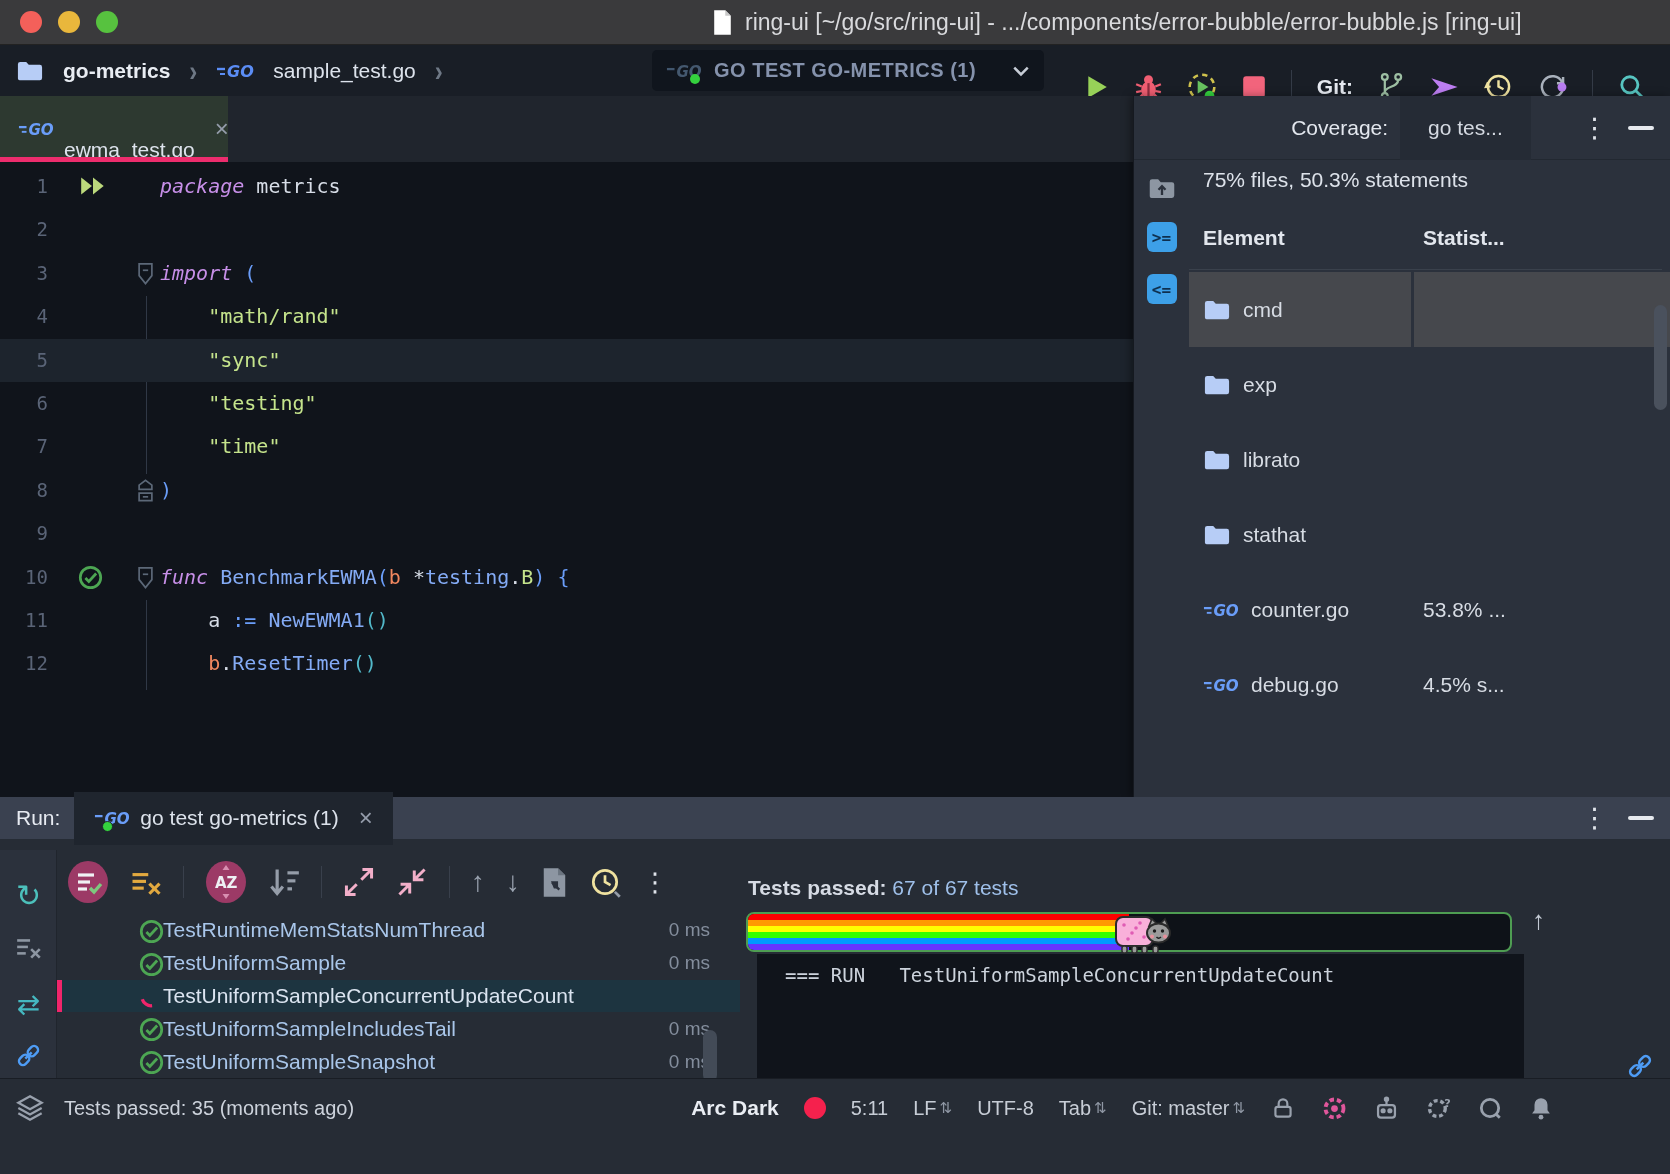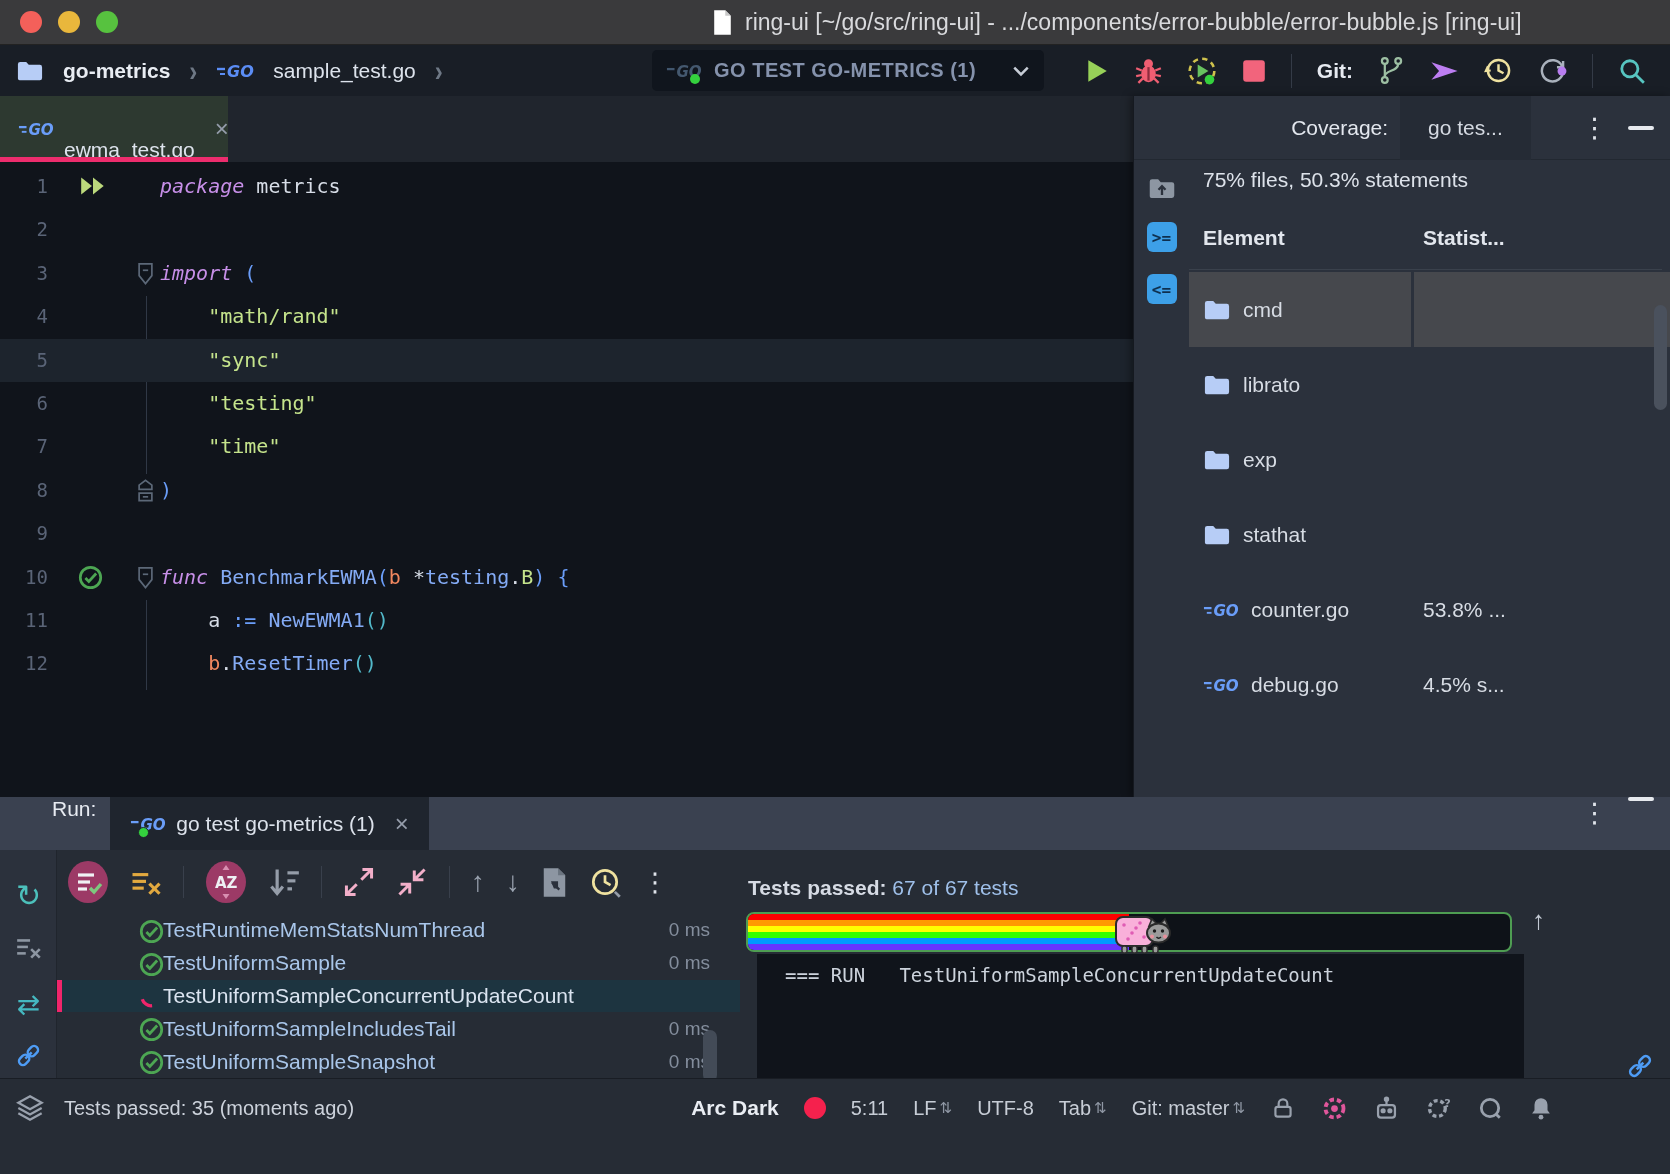--- a/index.html
+++ b/index.html
@@ -16,21 +16,21 @@
   .title-text { font-size:23px; color:#d9dadd; font-weight:500; white-space:nowrap; }
 
   
   .navbar { position:absolute; top:45px; left:0; right:0; height:51px; background:#191e26; display:flex; align-items:center; }
   .crumbs { display:flex; align-items:center; gap:19px; margin-left:16px; }
   .crumb-project { font-size:21px; font-weight:bold; color:#e9edf3; }
   .crumb-file { font-size:21px; color:#dde3ec; }
   .crumb-sep { font-size:24px; color:#6e7885; font-weight:bold; transform:scaleY(1.25); }
   .run-config { position:absolute; left:652px; top:5px; width:392px; height:41px; background:#10151d; border-radius:5px; display:flex; align-items:center; padding:0 14px; gap:12px; }
   .run-config-label { font-size:20px; font-weight:bold; letter-spacing:.5px; color:#8592ac; white-space:nowrap; flex:1; }
-  .nav-right { position:absolute; right:0; top:0; height:51px; display:flex; align-items:center; gap:25px; padding-right:24px;justify-content:flex-end; }
+  .nav-right { position:absolute; right:0; top:16px; height:51px; display:flex; align-items:center; gap:25px; padding-right:24px;justify-content:flex-end; }
   .nav-sep { width:1px; height:34px; background:#343b47; }
   .git-label { font-size:21px; font-weight:bold; color:#e6eaf1; }
   .icon-btn { display:flex; align-items:center; justify-content:center; cursor:default; }
 
   
   .editor-col { position:absolute; top:96px; left:0; width:1133px; height:701px; background:#10141b; }
   .tabbar { position:absolute; top:0; left:0; right:0; height:66px; background:#20252d; }
   .etab { position:relative; width:228px; height:66px; background:#2d3930; display:flex; align-items:center; padding-left:18px; gap:10px; }
   .etab::after { content:""; position:absolute; left:0; right:0; bottom:0; height:5px; background:#ed2d6d; }
   .etab-label { font-size:21px; color:#dde3ec;margin-top:41px; }
@@ -67,21 +67,21 @@
   .cov-col-st { position:absolute; left:234px; top:16px; font-size:21px; font-weight:bold; color:#e2e6ed; }
   .cov-rows { position:absolute; top:112px; left:0; right:0; bottom:0; }
   .cov-row { position:relative; height:75px; display:flex; align-items:center; padding-left:14px; gap:12px; font-size:21px; color:#d7dce4; }
   .cov-row.selected { background:#46484d; }
   .cov-row.selected::after { content:""; position:absolute; left:222px; top:0; bottom:0; width:3px; background:#2b313c; }
   .cov-stat { position:absolute; left:234px; color:#d7dce4; }
   .cov-scroll { position:absolute; right:3px; top:145px; width:13px; height:105px; background:#4a515d; border-radius:7px; }
 
   
   .runpanel { position:absolute; top:797px; left:0; right:0; height:281px; background:#262c35; }
-  .run-header { position:relative; height:53px; background:#3a4150; display:flex; align-items:flex-start;padding-left:36px; }
+  .run-header { position:relative; height:42px; background:#3a4150; display:flex; align-items:center; }
   .run-title { margin-left:16px; font-size:21px; color:#e7ebf2; }
   .run-tab { margin-left:14px; height:53px; background:#1f252e; display:flex; align-items:center; padding:0 20px; gap:10px; }
   .run-tab-label { font-size:21px; color:#dce2eb; }
   .run-body { position:absolute; top:53px; left:0; right:0; bottom:0; display:flex; }
   .left-strip { position:relative; width:57px; background:#2b313c; border-right:1px solid #20252d; }
   .strip-ic { position:absolute; left:0; width:57px; display:flex; justify-content:center; }
   .tests-col { position:relative; width:683px; }
   .tests-toolbar { height:64px; display:flex; align-items:center; gap:21px; padding-left:10px; }
   .tb-sep { width:1px; height:32px; background:#39404c; }
   .test-rows { position:absolute; top:64px; left:0; right:0; bottom:0; }
@@ -371,29 +371,29 @@
             </svg>
           </span>
           <span>cmd</span>
         </div>
         <div class="cov-row">
           <span>
             <svg width="28" height="23" viewBox="0 0 24 20">
               <path d="M1.5 4.5 a2 2 0 0 1 2-2 h5.2 l2.2 2.6 h9.6 a2 2 0 0 1 2 2 v9.4 a2 2 0 0 1 -2 2 h-17.5 a1.5 1.5 0 0 1 -1.5-1.5 z" fill="#b7cdf6"></path>
             </svg>
           </span>
-          <span>librato</span>
+          <span>exp</span>
         </div>
         <div class="cov-row">
           <span>
             <svg width="28" height="23" viewBox="0 0 24 20">
               <path d="M1.5 4.5 a2 2 0 0 1 2-2 h5.2 l2.2 2.6 h9.6 a2 2 0 0 1 2 2 v9.4 a2 2 0 0 1 -2 2 h-17.5 a1.5 1.5 0 0 1 -1.5-1.5 z" fill="#b7cdf6"></path>
             </svg>
           </span>
-          <span>exp</span>
+          <span>librato</span>
         </div>
         <div class="cov-row">
           <span>
             <svg width="28" height="23" viewBox="0 0 24 20">
               <path d="M1.5 4.5 a2 2 0 0 1 2-2 h5.2 l2.2 2.6 h9.6 a2 2 0 0 1 2 2 v9.4 a2 2 0 0 1 -2 2 h-17.5 a1.5 1.5 0 0 1 -1.5-1.5 z" fill="#b7cdf6"></path>
             </svg>
           </span>
           <span>stathat</span>
         </div>
         <div class="cov-row">

